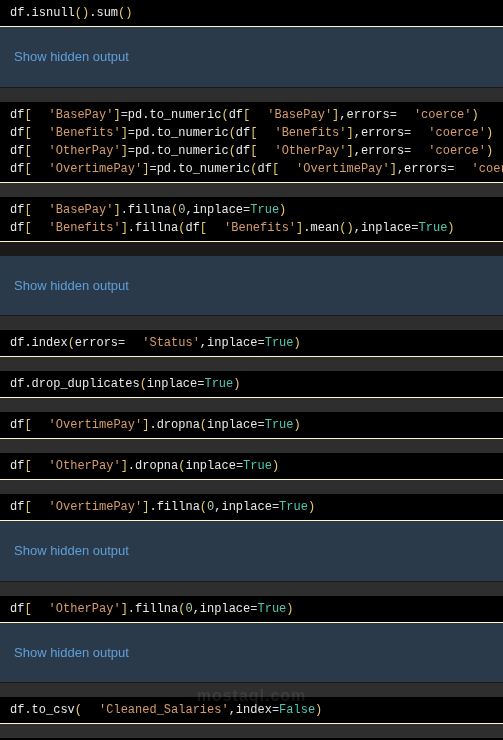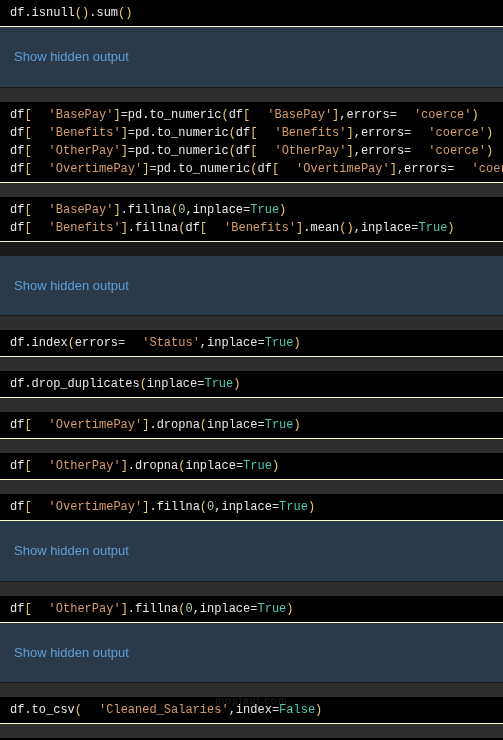--- a/index.html
+++ b/index.html
@@ -54,21 +54,21 @@
     left: 50%;
     transform: translateX(-50%);
     color: rgba(180,180,180,0.12);
     font-family: Arial, sans-serif;
     font-size: 22px;
     font-weight: bold;
     pointer-events: none;
     text-align: center;
   }
   .watermark .sub {
-    font-size: 10px;
+    font-size: 16px;
     letter-spacing: 1px;
     display: block;
     margin-top: -4px;
   }
 </style>
 </head>
 <body>
 
 <div class="code-cell">
   <div class="code-line"><span class="white">df</span><span class="white">.</span><span class="method">isnull</span><span class="paren">()</span><span class="white">.</span><span class="method">sum</span><span class="paren">()</span></div>

